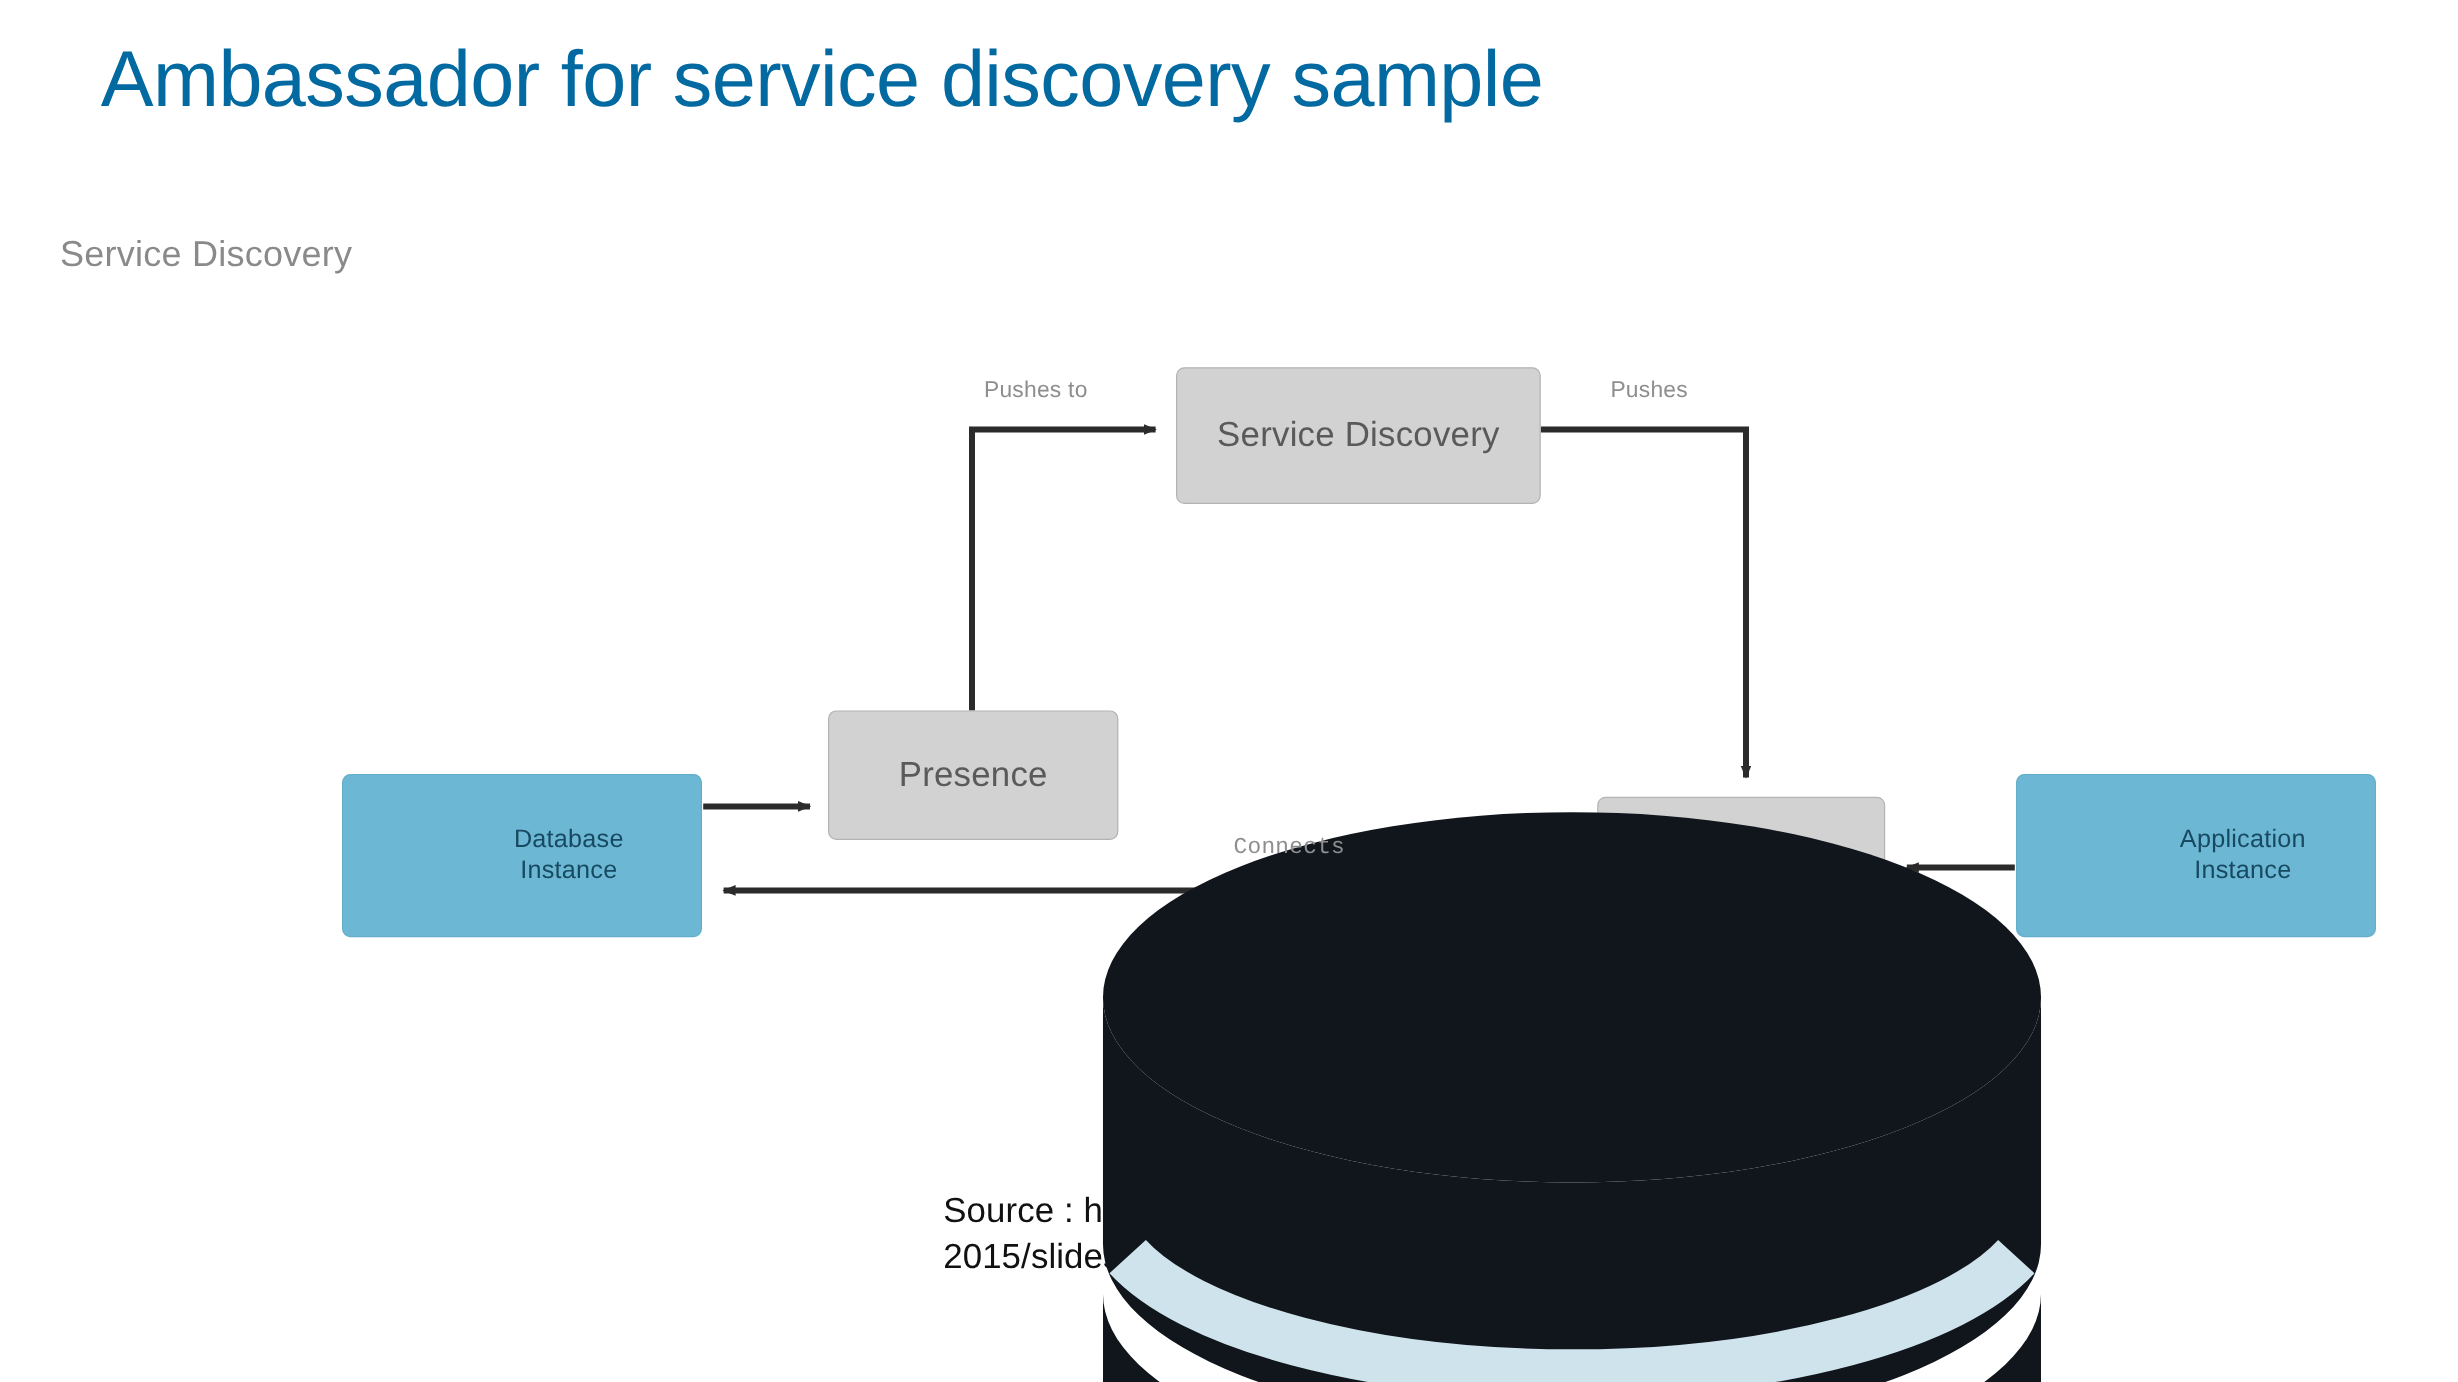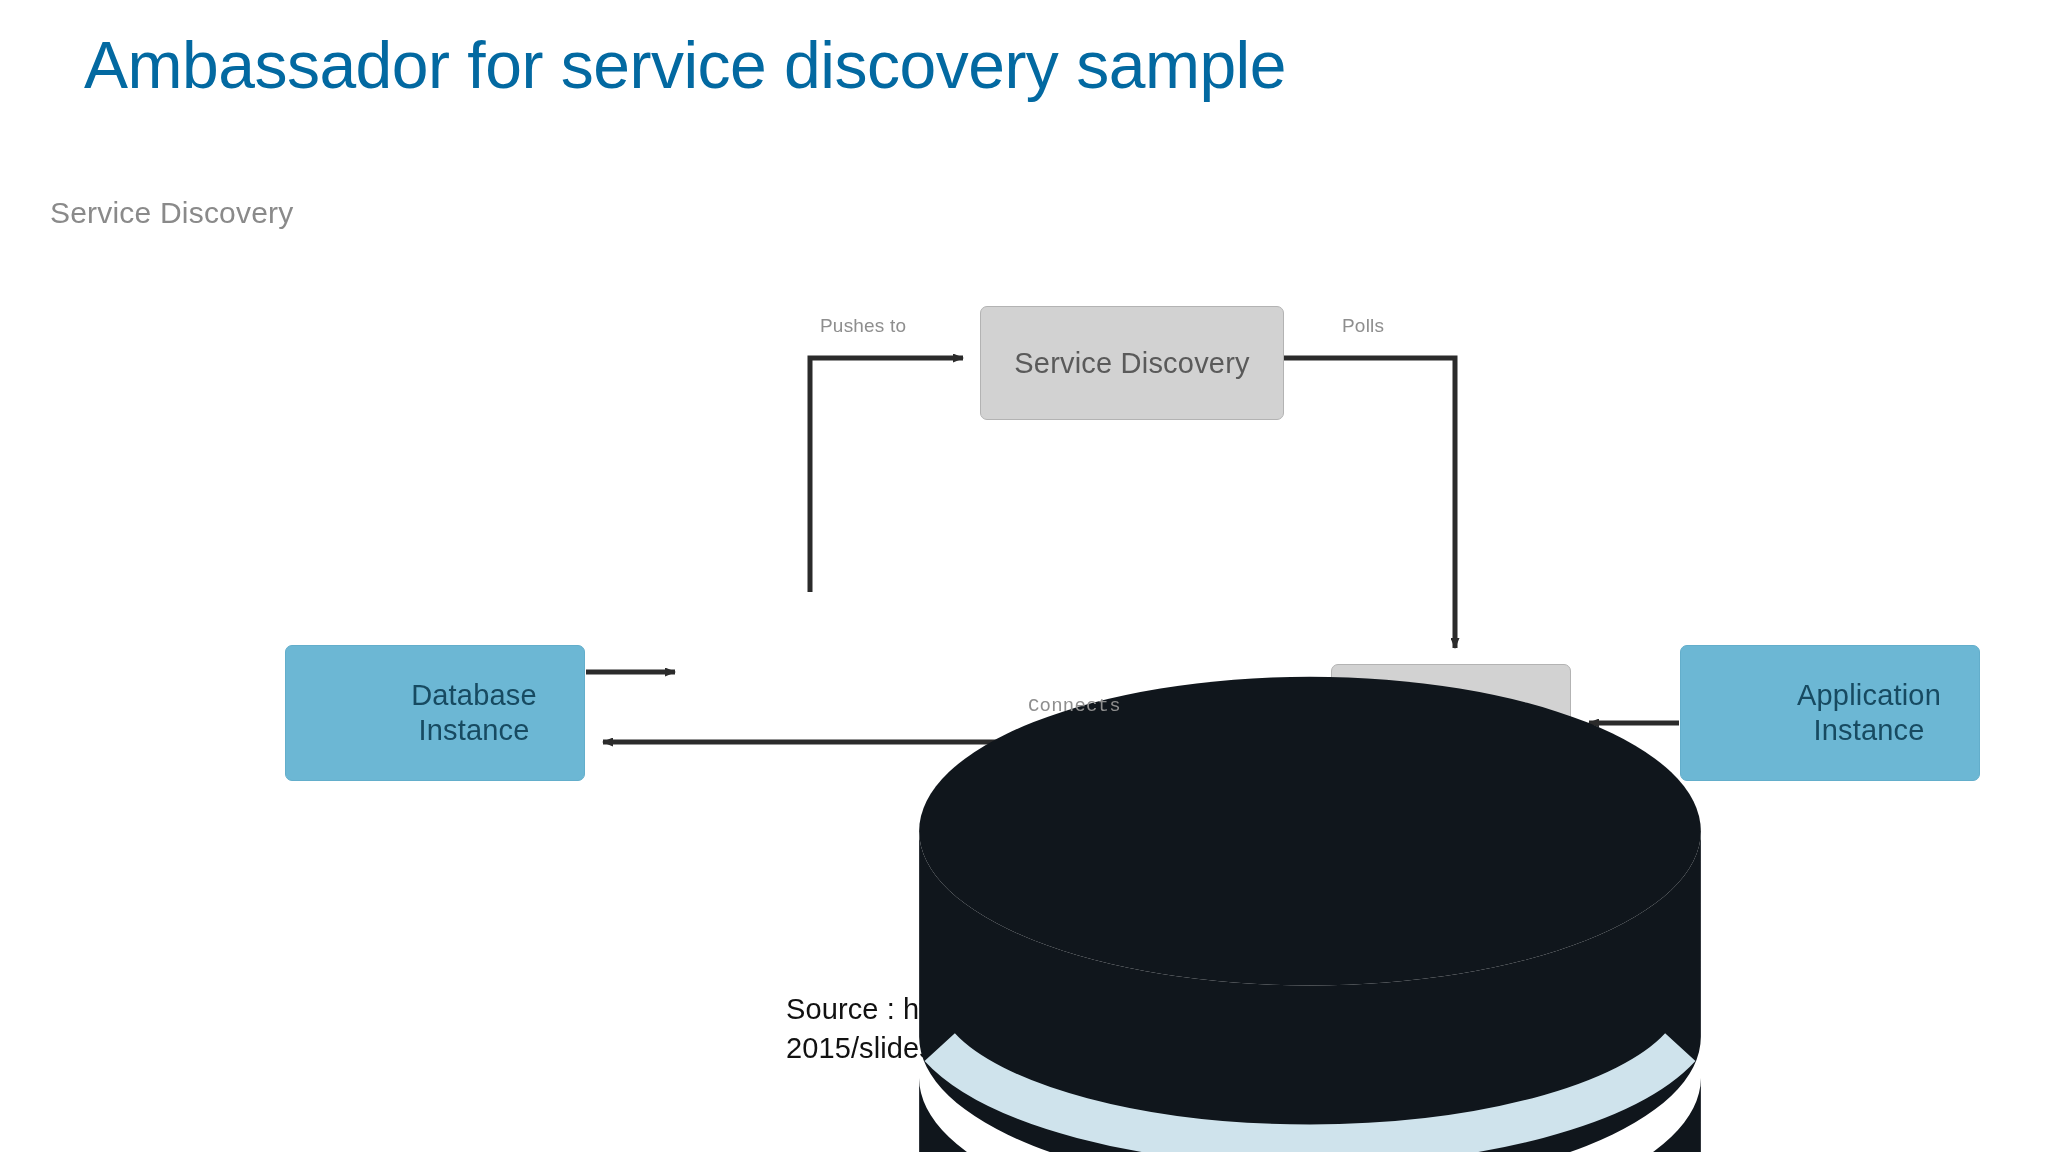--- a/index.html
+++ b/index.html
@@ -72,21 +72,21 @@
     background: #d2d2d2;
     border: 1.5px solid #b3b3b3;
     color: #5a5a5a;
     font-size: 29px;
     letter-spacing: 0.2px;
   }
   .node-blue {
     background: #6cb7d4;
     border: 1.5px solid #63aecb;
     color: #174a61;
-    font-size: 29px;
+    font-size: 21px;
     letter-spacing: 0.2px;
     justify-content: flex-start;
     padding-left: 32px;
   }
   .node-blue .node-icon {
     flex: 0 0 auto;
     width: 58px;
     height: 58px;
     display: flex;
     align-items: center;
@@ -165,20 +165,23 @@
 
     <g>
       <path d="M 1679,723 L 1589,723" fill="none" stroke="#2b2b2b" stroke-width="5" marker-end="url(#arrowhead)"></path>
     </g>
   </svg>
 
   <div class="node node-gray" id="node-service-discovery">
     <span>Service Discovery</span>
   </div>
 
+  <div class="node node-gray" id="node-presence">
+    <span>Presence</span>
+  </div>
 
   <div class="node node-gray" id="node-ambassador">
     <span>Ambassador</span>
   </div>
 
   <div class="node node-blue" id="node-database">
     <span class="node-icon">
       <svg width="50" height="56" viewBox="0 0 50 56" aria-hidden="true">
         <g fill="#10161c">
           <ellipse cx="25" cy="9" rx="19" ry="7.5"></ellipse>
@@ -211,21 +214,21 @@
       </svg>
     </span>
     <span class="node-text">
       <span>Application</span><br>
       <span>Instance</span>
     </span>
   </div>
 
   <div class="edge-label" id="label-pushes-to">Pushes to</div>
 
-  <div class="edge-label" id="label-polls">Polls</div>
+  <div class="edge-label" id="label-polls">Pushes</div>
 
   <div class="edge-label" id="label-connects">Connects</div>
 </div>
 
 <div class="source-note">
   <span class="line">Source : https://gotocon.com/dl/goto-berlin-</span>
   <span class="line">2015/slides/MatthiasLbken_PatternsInAContainerizedWorld.pdf</span>
 </div>
 
 </body></html>

